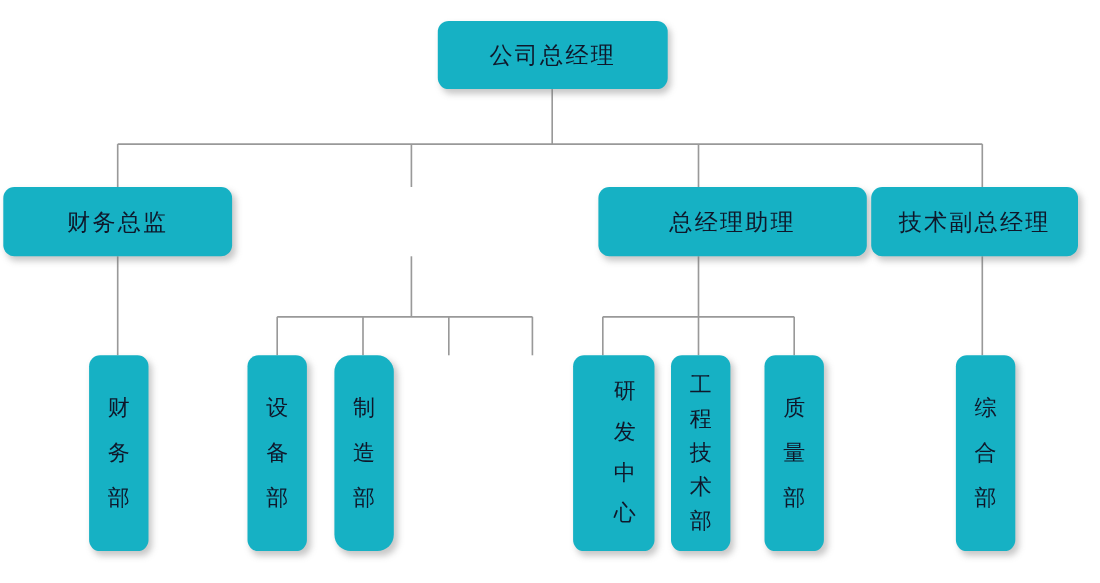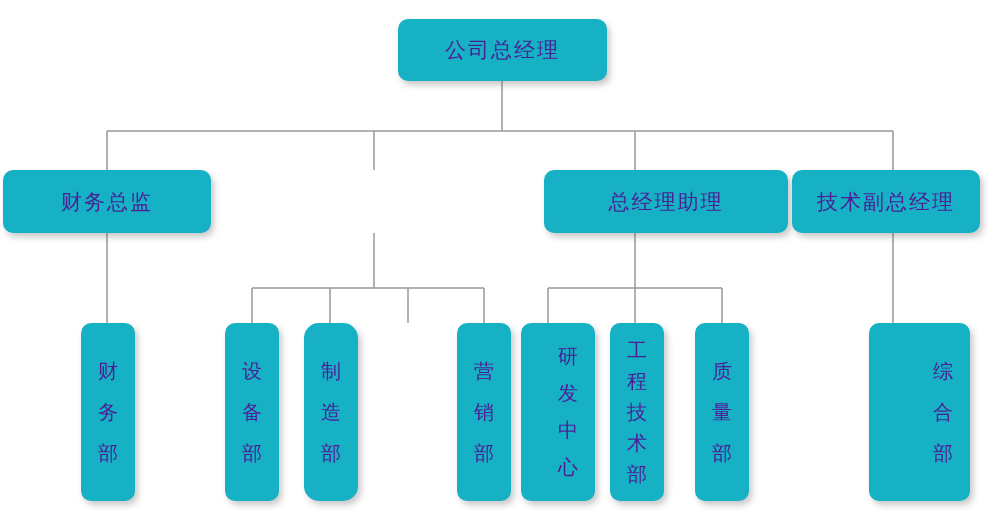--- a/index.html
+++ b/index.html
@@ -12,21 +12,21 @@
     font-family: "Liberation Sans", "DejaVu Sans", sans-serif;
   }
   .connectors {
     position: absolute;
     left: 0; top: 0;
     width: 1000px; height: 530px;
   }
   .node {
     position: absolute;
     background: #16b1c4;
-    color: #4c1d95;
+    color: #0f172a;
     border-radius: 10px;
     display: flex;
     align-items: center;
     justify-content: center;
     box-shadow: 3px 4px 6px rgba(110,110,110,0.38);
     letter-spacing: 2px;
   }
   .l1 { left: 398px; top: 19px;  width: 209px; height: 62px; font-size: 21px; }
   .l2 { top: 170px; height: 63px; font-size: 21px; }
   .p1 { left: 3px;   width: 208px; text-align: right; }
@@ -35,21 +35,21 @@
   .p4 { left: 792px; width: 188px; }
   .l3 { top: 323px; width: 54px; height: 178px; font-size: 20px; letter-spacing: 0; }
   .c1 { left: 81px; }
   .c2 { left: 225px; }
   .c3 { left: 304px; border-radius: 15px; }
   .c4 { left: 381px; }
   .c5 { left: 457px; }
   .c6 { left: 521px; padding-left: 20px; }
   .c7 { left: 610px; }
   .c8 { left: 695px; }
-  .c9 { left: 869px; padding-left: 47px; }
+  .c9 { left: 869px; }
   .vtext {
     display: block;
     width: 1em;
     word-break: break-all;
     line-height: 2.05;
     text-align: center;
   }
   .c6 .vtext { line-height: 1.85; }
   .c7 .vtext { line-height: 1.55; }
 </style>
@@ -103,23 +103,20 @@
 
   <div class="node l3 c1">
     <span class="vtext">财务部</span>
   </div>
   <div class="node l3 c2">
     <span class="vtext">设备部</span>
   </div>
   <div class="node l3 c3">
     <span class="vtext">制造部</span>
   </div>
-  <div class="node l3 c5">
-    <span class="vtext">营销部</span>
-  </div>
   <div class="node l3 c6">
     <span class="vtext">研发中心</span>
   </div>
   <div class="node l3 c7">
     <span class="vtext">工程技术部</span>
   </div>
   <div class="node l3 c8">
     <span class="vtext">质量部</span>
   </div>
   <div class="node l3 c9">

